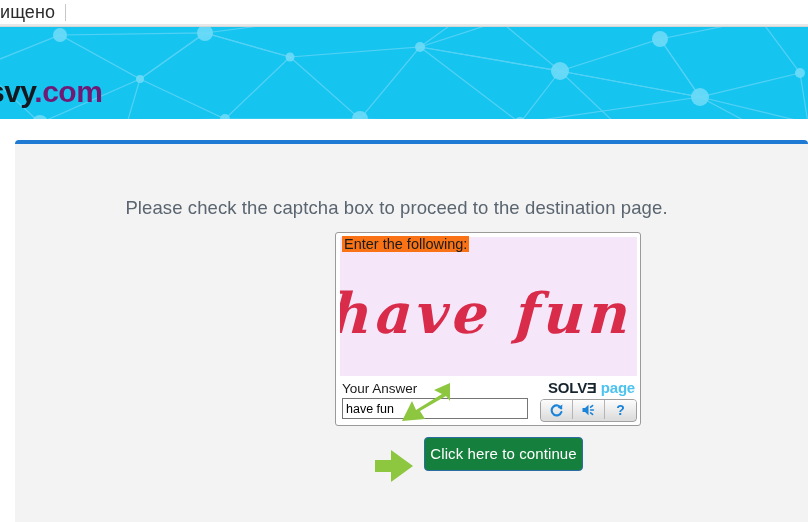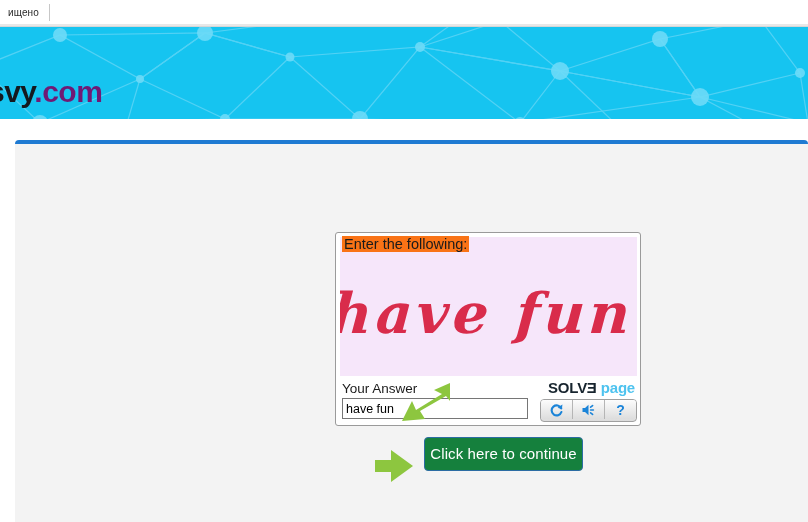--- a/index.html
+++ b/index.html
@@ -21,24 +21,24 @@
     left: 0; top: 0;
     width: 808px;
     height: 24px;
     background: #ffffff;
     display: flex;
     align-items: center;
     box-sizing: border-box;
     padding-left: 0px;
   }
   .secure-label {
-    font-size: 10px;
+    font-size: 18px;
     color: #2b2b2b;
     letter-spacing: 0.1px;
-    padding-left: 8px;
+    padding-left: 0px;
     white-space: nowrap;
   }
   .url-divider {
     width: 1px;
     height: 17px;
     background: #c7c7c7;
     margin: 0 9px 0 10px;
   }
   .url-text {
     font-size: 13.5px;
@@ -301,20 +301,21 @@
       <circle cx="40" cy="96" r="8"></circle>
       <circle cx="225" cy="92" r="5"></circle>
       <circle cx="520" cy="96" r="6"></circle>
     </g>
   </svg>
   <div class="banner-logo"><span class="logo-a">svy</span><span class="logo-b">.com</span></div>
 </div>
 
 <div class="panel">
 
+  <div class="prompt">Please check the captcha box to proceed to the destination page.</div>
 
   <div class="captcha-box">
 
     <div class="captcha-image">
       <svg class="captcha-text" viewBox="0 0 297 139">
         <text x="148" y="96" text-anchor="middle" font-family="'DejaVu Serif', serif" font-size="56" font-weight="bold" font-style="italic" fill="#d92c4b" letter-spacing="4" transform="skewX(-4)">have fun</text>
       </svg>
     </div>
 
     <div class="captcha-label">Enter the following:</div>

